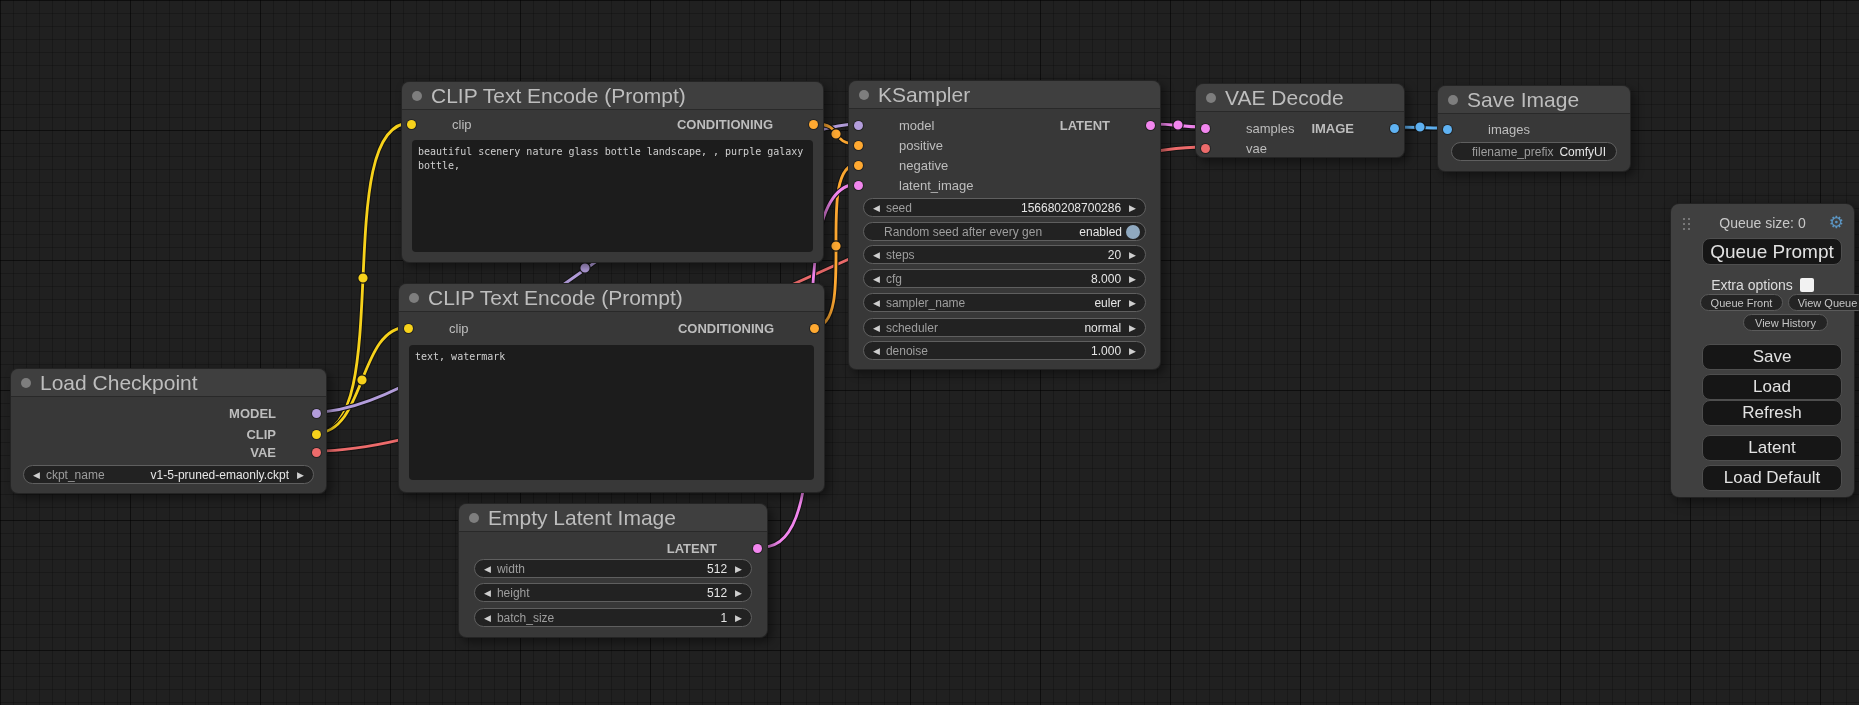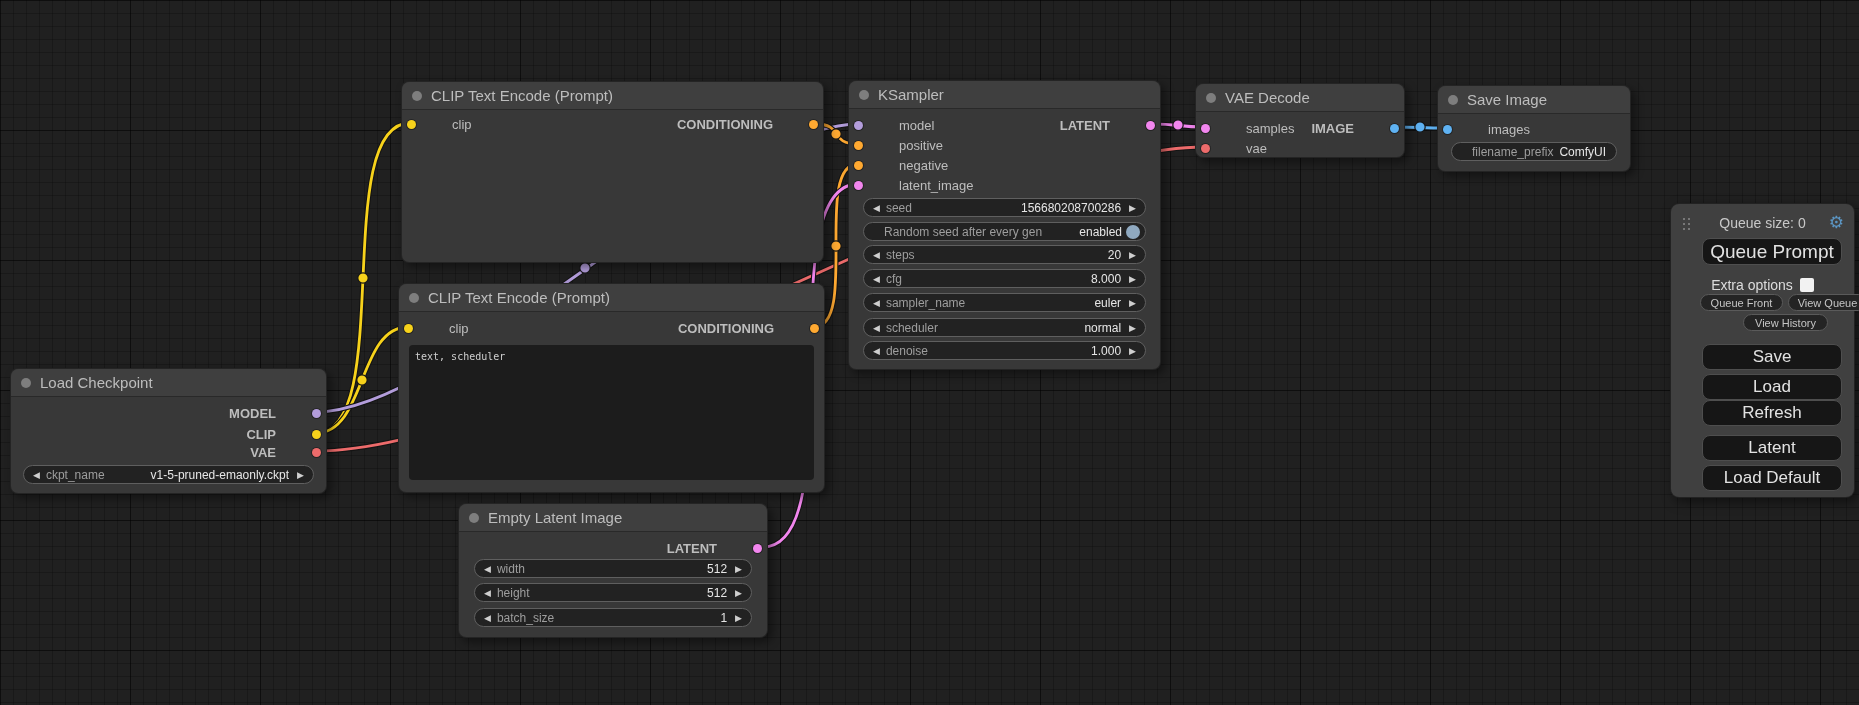--- a/index.html
+++ b/index.html
@@ -22,21 +22,21 @@
     background:#383838;
     border:1px solid rgba(20,20,20,0.55);
     border-radius:8px;
     box-shadow:4px 4px 10px rgba(0,0,0,0.45);
   }
   .node-title{
     position:absolute; left:0; top:0; right:0; height:28px;
     background:#3f3f3f; border-radius:8px 8px 0 0;
     border-bottom:1px solid rgba(0,0,0,0.35);
     display:flex; align-items:center;
-    color:#bdbdbd; font-size:15px;
+    color:#bdbdbd; font-size:21px;
   }
   .collapse-dot{
     width:10px; height:10px; border-radius:50%;
     background:#7e7e7e; margin:0 9px 0 10px; flex:0 0 auto;
   }
   .slot{ position:absolute; height:18px; display:flex; align-items:center;
          color:#bdbdbd; font-size:13px;gap:28px; }
   .slot.in{ left:5px; }
   .slot.out{ right:5px; flex-direction:row-reverse;font-weight:bold; }
   .dot{ width:9px; height:9px; border-radius:50%; flex:0 0 auto;
@@ -163,36 +163,37 @@
     <span>CLIP Text Encode (Prompt)</span>
   </div>
   <div class="slot in" style="top:33px;">
     <span class="dot c-clip"></span>
     <span>clip</span>
   </div>
   <div class="slot out" style="top:33px;">
     <span class="dot c-cond"></span>
     <span>CONDITIONING</span>
   </div>
+  <div class="prompt-box" style="left:10px; right:10px; top:58px; bottom:10px;">beautiful scenery nature glass bottle landscape, , purple galaxy bottle,</div>
 </div>
 
 <div class="node" style="left:398px; top:283px; width:427px; height:210px;">
   <div class="node-title">
     <span class="collapse-dot"></span>
     <span>CLIP Text Encode (Prompt)</span>
   </div>
   <div class="slot in" style="top:35px;">
     <span class="dot c-clip"></span>
     <span>clip</span>
   </div>
   <div class="slot out" style="top:35px;">
     <span class="dot c-cond"></span>
     <span>CONDITIONING</span>
   </div>
-  <div class="prompt-box" style="left:10px; right:10px; top:61px; bottom:12px;">text, scheduler</div>
+  <div class="prompt-box" style="left:10px; right:10px; top:61px; bottom:12px;">text, watermark</div>
 </div>
 
 <div class="node" style="left:458px; top:503px; width:310px; height:135px;">
   <div class="node-title">
     <span class="collapse-dot"></span>
     <span>Empty Latent Image</span>
   </div>
   <div class="slot out" style="top:35px;">
     <span class="dot c-latent"></span>
     <span>LATENT</span>

